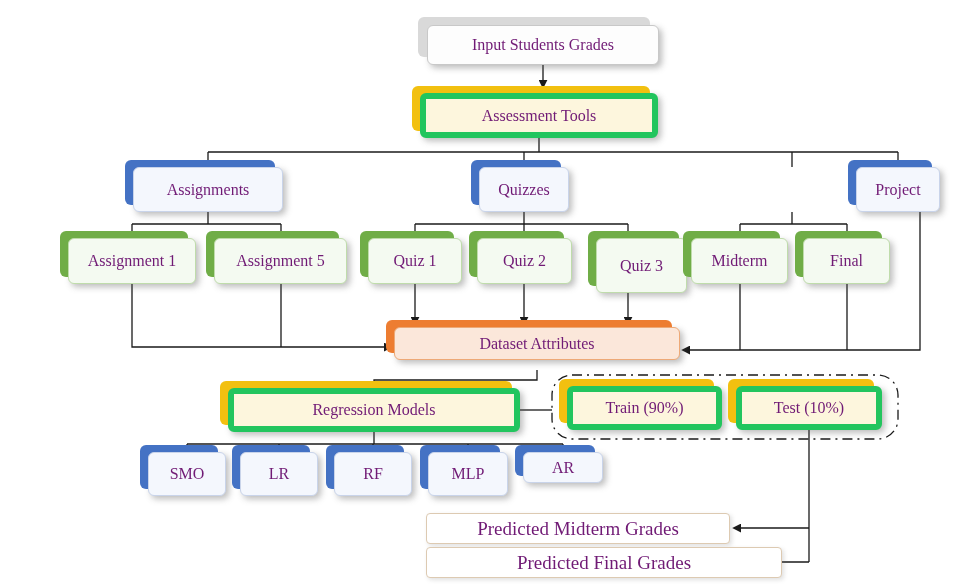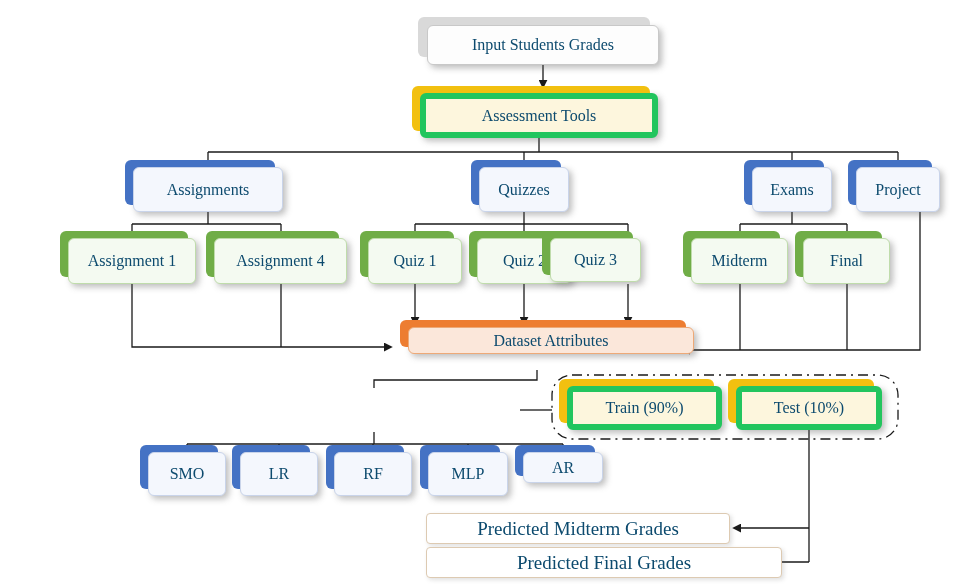--- a/index.html
+++ b/index.html
@@ -8,21 +8,21 @@
     width:963px;height:587px;
     background:#ffffff;
     font-family:"Liberation Serif","DejaVu Serif",serif;
     overflow:hidden;
   }
   .connectors{position:absolute;left:0;top:0;width:963px;height:587px;}
   .node{
     position:absolute;
     display:flex;align-items:center;justify-content:center;
     border-radius:6px;
-    font-size:16px;color:#0c4a6e;
+    font-size:16px;color:#701a75;
     text-align:left;white-space:nowrap;
     box-sizing:border-box;
   }
   
   .v-gray{
     background:#fdfdfd;border:1px solid #c8c8c8;
     box-shadow:-9px -8px 0 0 var(--gray-accent,#d9d9d9), 3px 3px 6px rgba(90,90,90,.40);
   }
   .v-gold{
     background:#fdf6dd;border:6px solid #22c55e;
@@ -116,40 +116,40 @@
   </svg>
 
   <div class="node v-gray" style="left:427px;top:25px;width:232px;height:40px">Input Students Grades</div>
 
   <div class="node v-gold" style="left:420px;top:93px;width:238px;height:45px">Assessment Tools</div>
 
   <div class="node v-blue" style="left:133px;top:167px;width:150px;height:45px">Assignments</div>
 
   <div class="node v-blue" style="left:479px;top:167px;width:90px;height:45px">Quizzes</div>
 
-  <div class="node v-blue" style="left:752px;top:167px;width:80px;height:45px">Exams</div>
 
   <div class="node v-blue" style="left:856px;top:167px;width:84px;height:45px">Project</div>
 
   <div class="node v-green" style="left:68px;top:238px;width:128px;height:46px">Assignment 1</div>
 
-  <div class="node v-green" style="left:214px;top:238px;width:133px;height:46px">Assignment 4</div>
+  <div class="node v-green" style="left:214px;top:238px;width:133px;height:46px">Assignment 5</div>
 
   <div class="node v-green" style="left:368px;top:238px;width:94px;height:46px">Quiz 1</div>
 
   <div class="node v-green" style="left:477px;top:238px;width:95px;height:46px">Quiz 2</div>
 
-  <div class="node v-green" style="left:550px;top:238px;width:91px;height:44px">Quiz 3</div>
+  <div class="node v-green" style="left:596px;top:238px;width:91px;height:55px">Quiz 3</div>
 
   <div class="node v-green" style="left:691px;top:238px;width:97px;height:46px">Midterm</div>
 
   <div class="node v-green" style="left:803px;top:238px;width:87px;height:46px">Final</div>
 
-  <div class="node v-orange" style="left:408px;top:327px;width:286px;height:27px">Dataset Attributes</div>
+  <div class="node v-orange" style="left:394px;top:327px;width:286px;height:33px">Dataset Attributes</div>
 
+  <div class="node v-gold" style="left:228px;top:388px;width:292px;height:44px">Regression Models</div>
 
   <div class="node v-gold" style="left:567px;top:386px;width:155px;height:44px">Train (90%)</div>
 
   <div class="node v-gold" style="left:736px;top:386px;width:146px;height:44px">Test (10%)</div>
 
   <div class="node v-blue" style="left:148px;top:452px;width:78px;height:44px">SMO</div>
 
   <div class="node v-blue" style="left:334px;top:452px;width:78px;height:44px">RF</div>
 
   <div class="node v-blue" style="left:240px;top:452px;width:78px;height:44px">LR</div>

